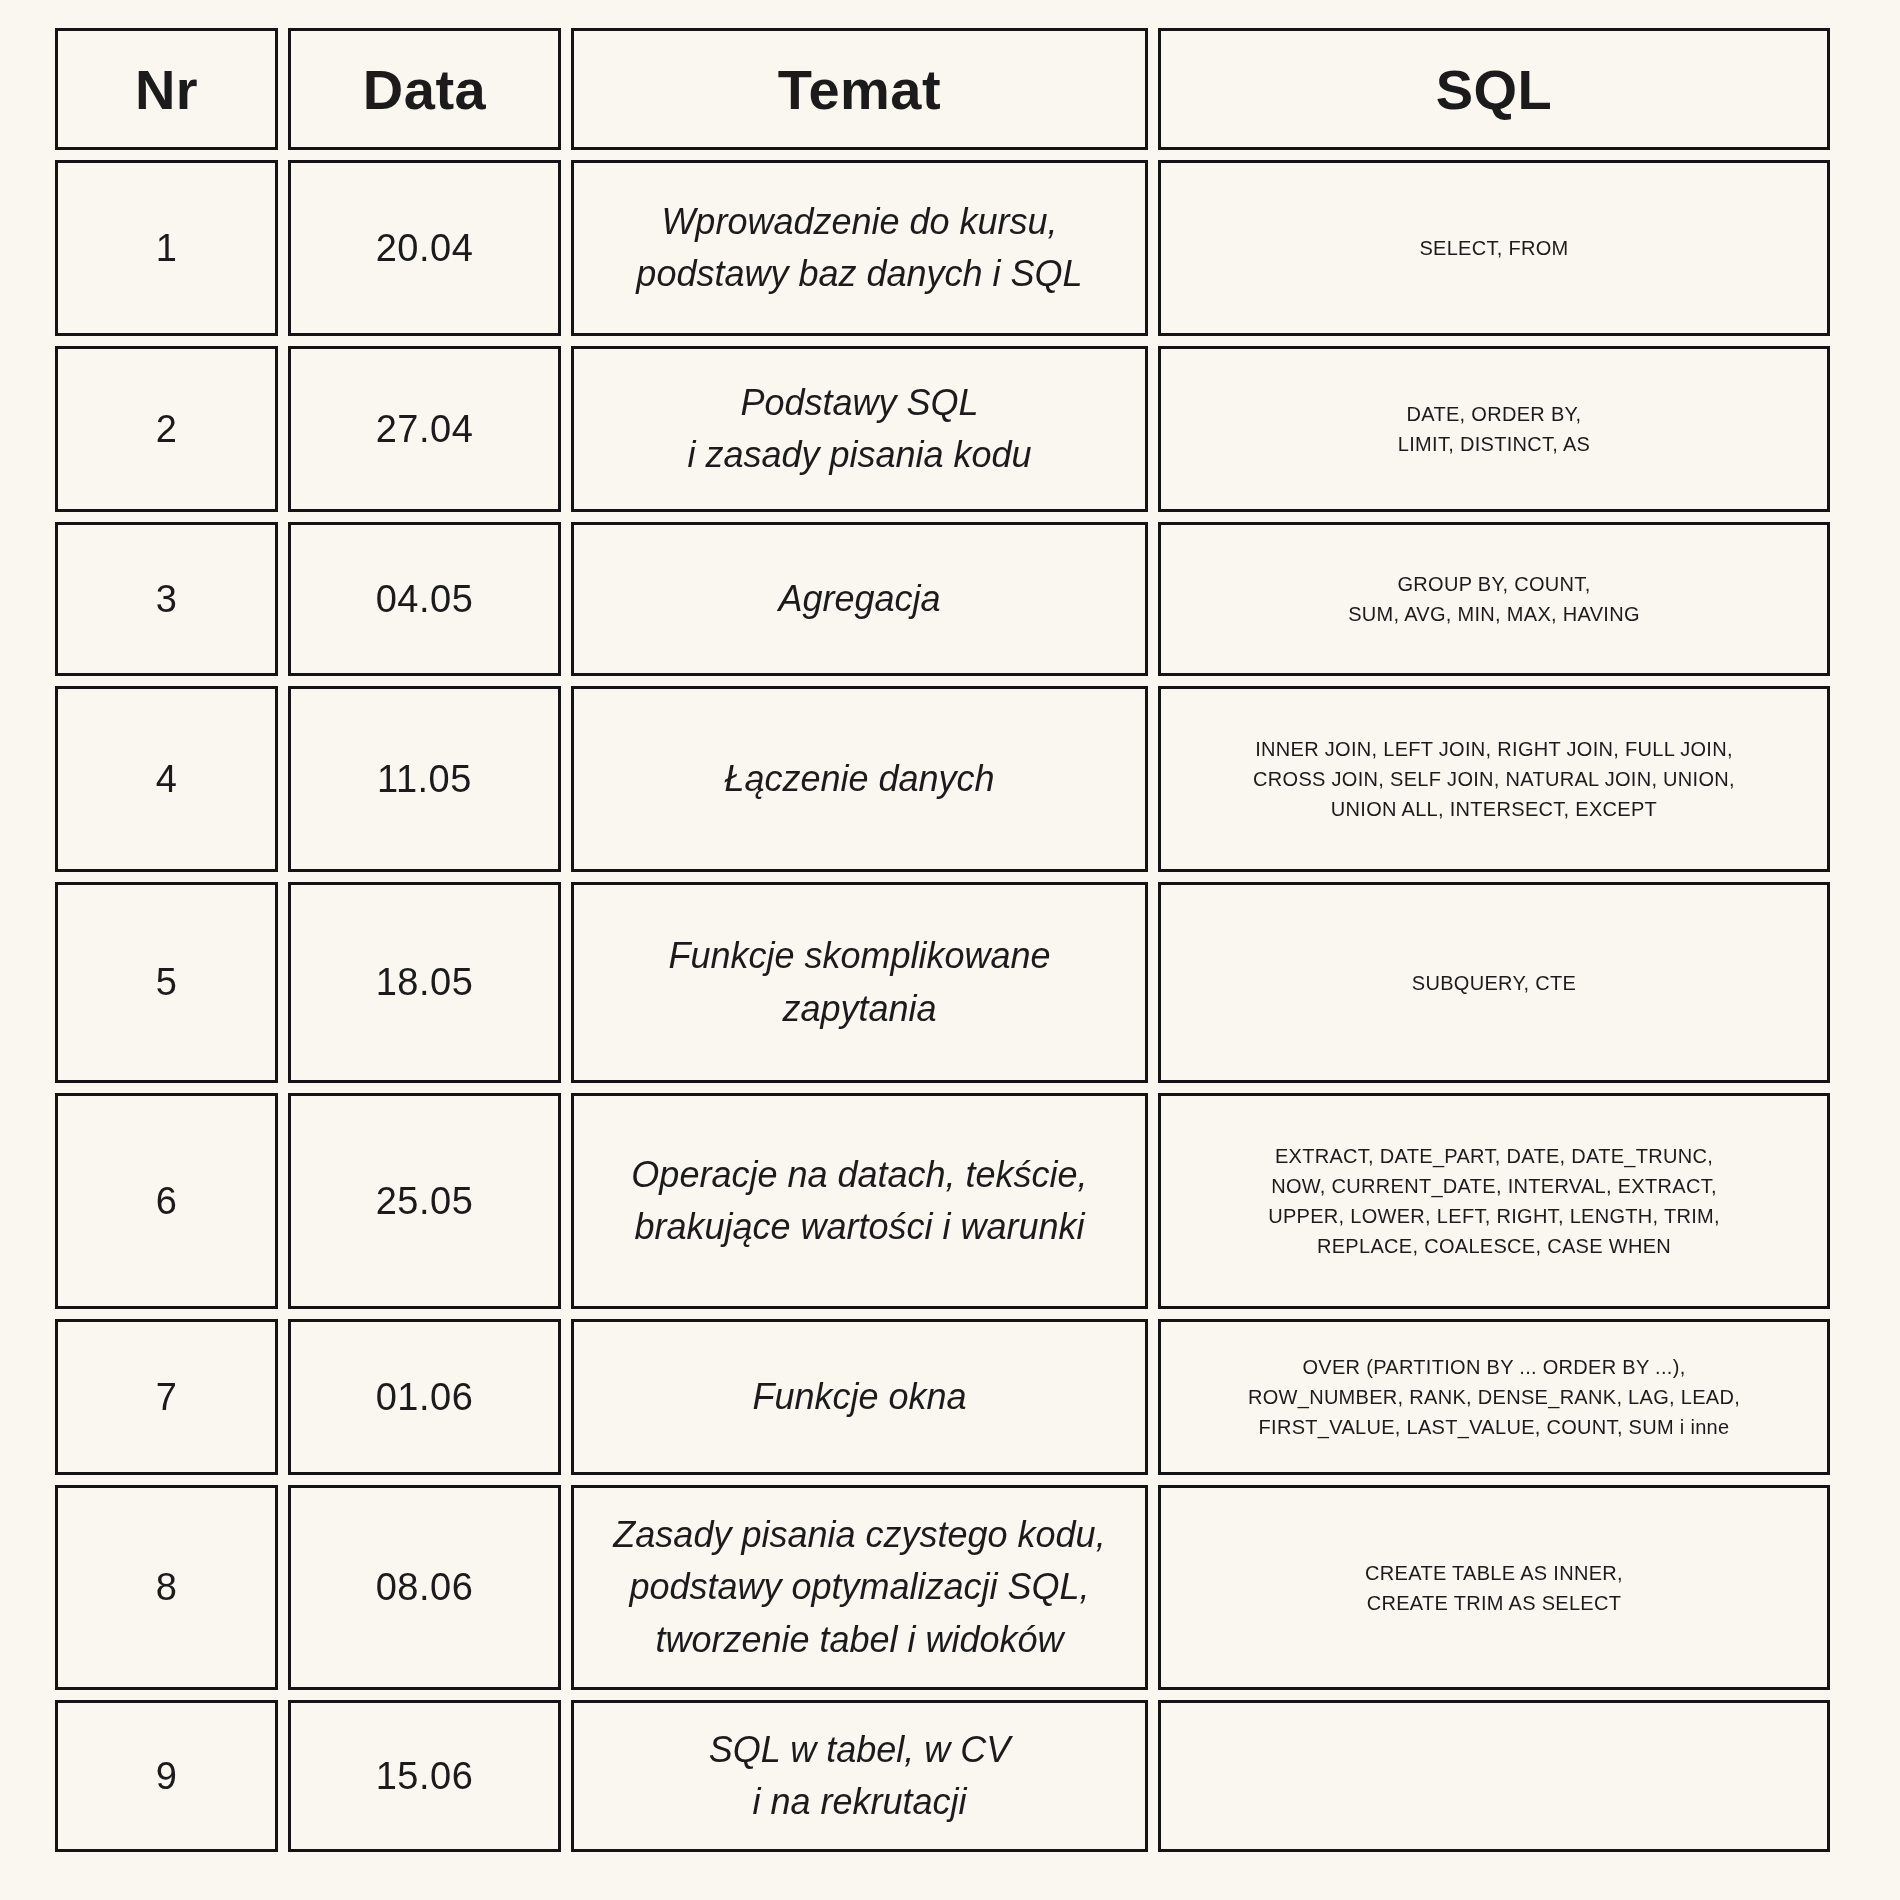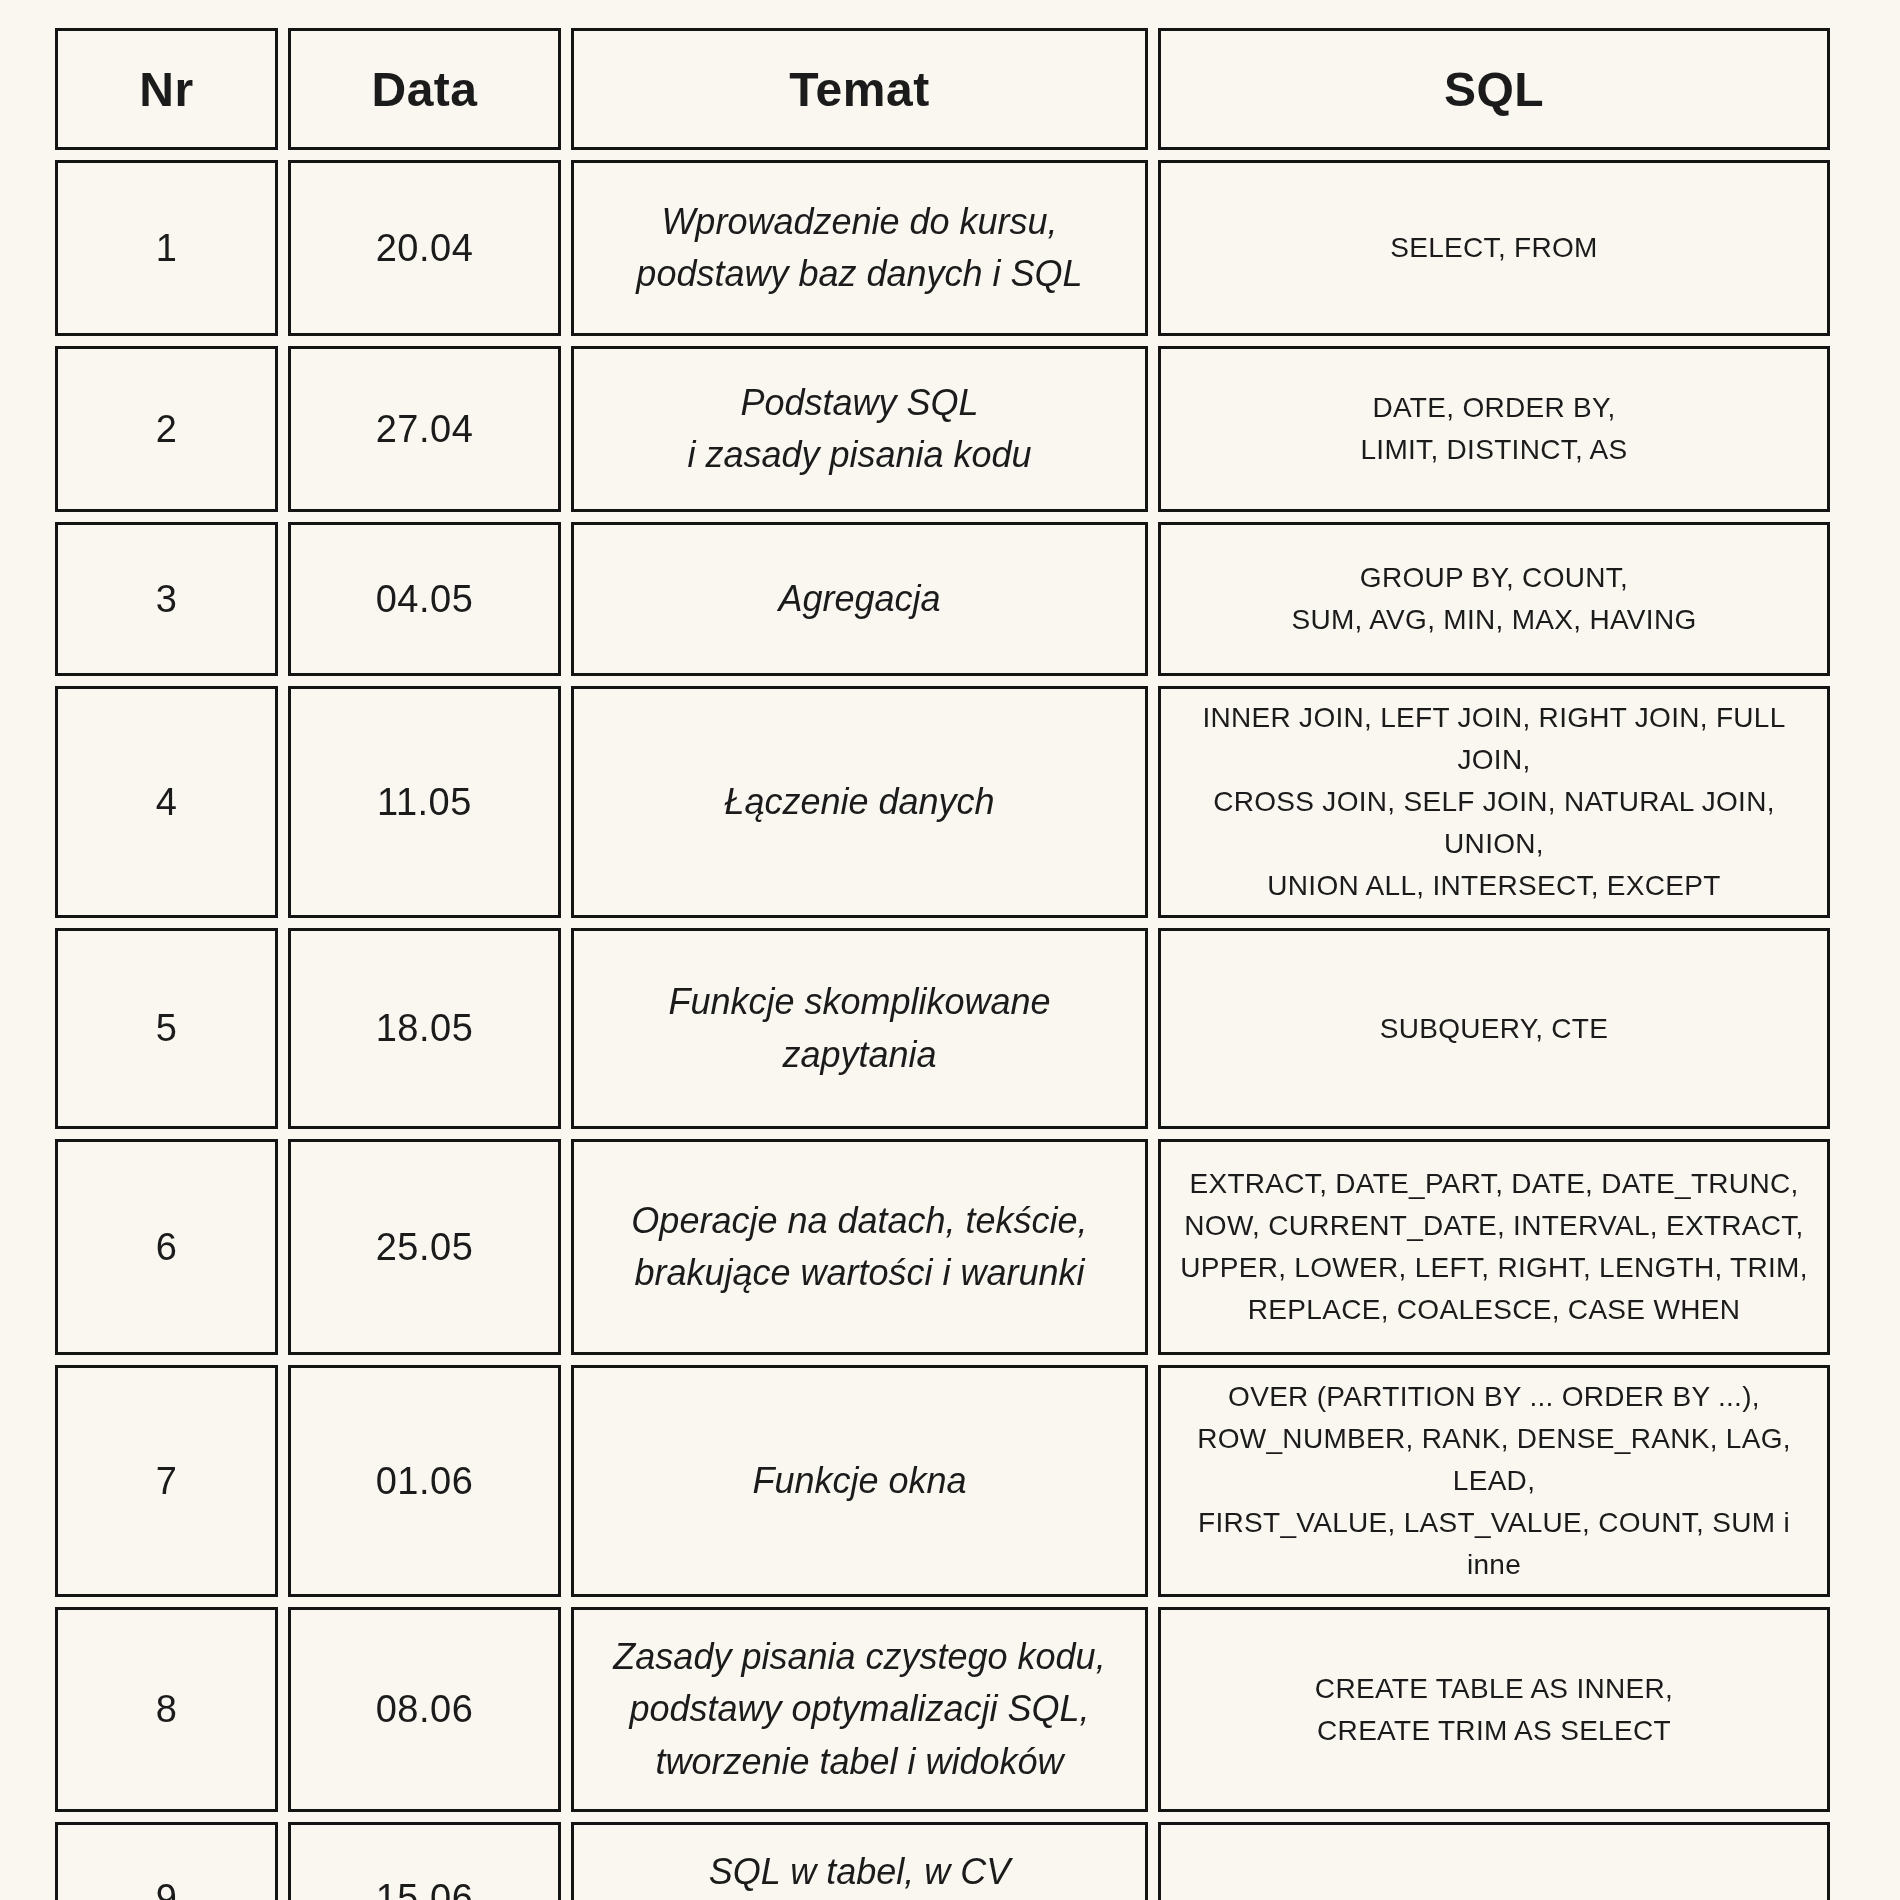--- a/index.html
+++ b/index.html
@@ -33,21 +33,21 @@
 
   th, td {
     border: 3px solid #141414;
     background: #f9f7f0;
     text-align: center;
     vertical-align: middle;
     padding: 8px 14px;
     box-sizing: border-box;
   }
   th {
-    font-size: 48px;
+    font-size: 56px;
     font-weight: 700;
     letter-spacing: 0.5px;
   }
   
   thead tr          { height: 122px; }
   tbody tr:nth-child(1) { height: 176px; }
   tbody tr:nth-child(2) { height: 166px; }
   tbody tr:nth-child(3) { height: 154px; }
   tbody tr:nth-child(4) { height: 186px; }
   tbody tr:nth-child(5) { height: 201px; }
@@ -59,21 +59,21 @@
   td.nr-cell, td.date-cell {
     font-size: 38px;
     letter-spacing: 0.5px;
   }
   td.topic-cell {
     font-size: 36px;
     line-height: 1.45;
     font-style: italic;
   }
   td.sql-cell {
-    font-size: 28px;
+    font-size: 20px;
     line-height: 1.5;
     letter-spacing: 0.3px;
   }
   .line { display: block; }
 </style>
 </head>
 <body>
 
 <div class="page">
   <table class="schedule">

